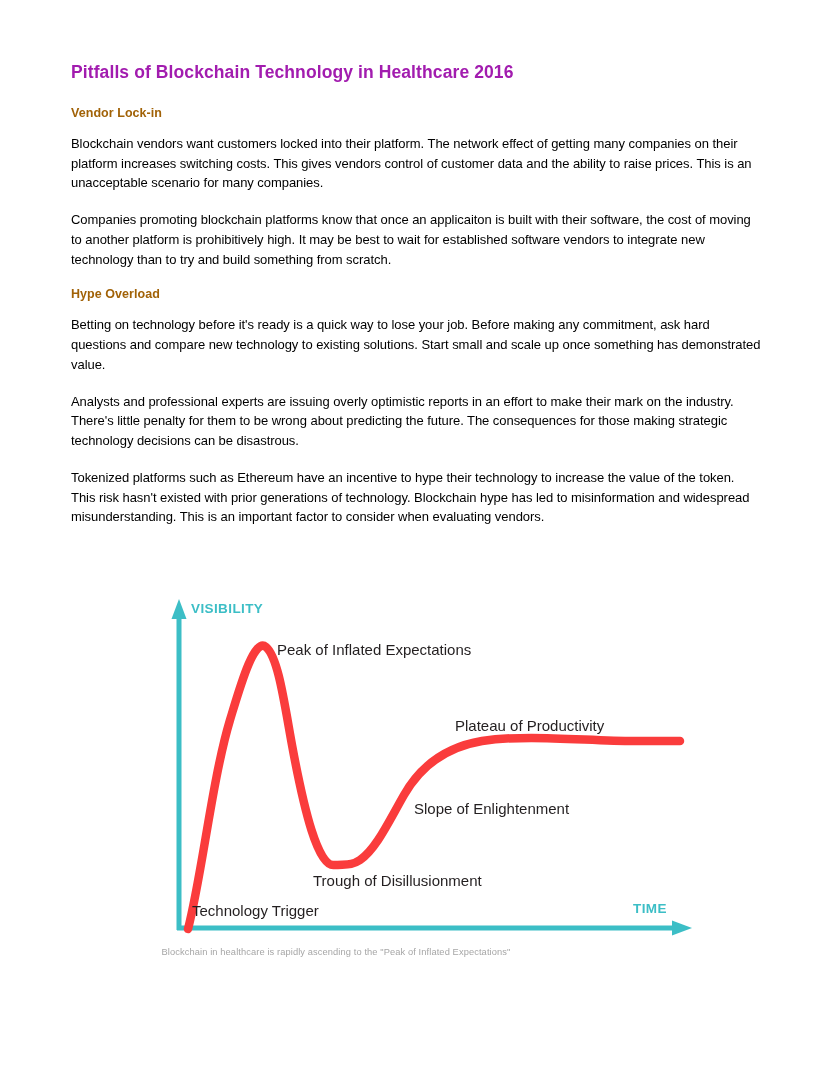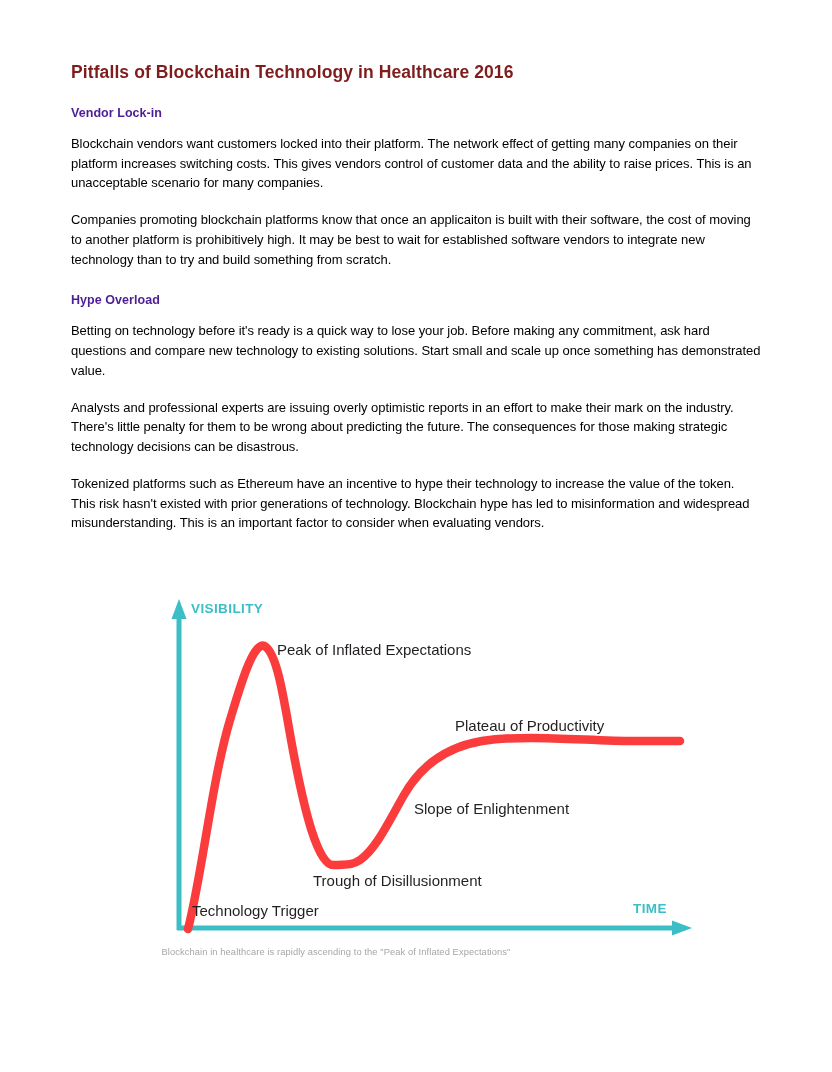--- a/index.html
+++ b/index.html
@@ -21,34 +21,34 @@
   }
   .content {
     position: absolute;
     left: 71px;
     top: 62px;
     width: 690px;
   }
   .doc-title {
     font-size: 17.5px;
     font-weight: 600;
-    color: #7f1d1d;
+    color: #a21caf;
     letter-spacing: 0.1px;
     margin: 0 0 22px 0;
     line-height: 1.25;
   }
   .section-heading {
     font-size: 12.5px;
     font-weight: 700;
-    color: #4c1d95;
+    color: #a16207;
     margin: 0 0 14px 0;
     letter-spacing: 0.05px;
   }
   .section-heading.second {
-    margin-top: 24px;
+    margin-top: 18px;
   }
   .para {
     font-size: 13px;
     line-height: 1.52;
     color: #000000;
     margin: 12px 0 17px 0;
     letter-spacing: -0.05px;
   }
   .para:last-child { margin-bottom: 0; }
 

